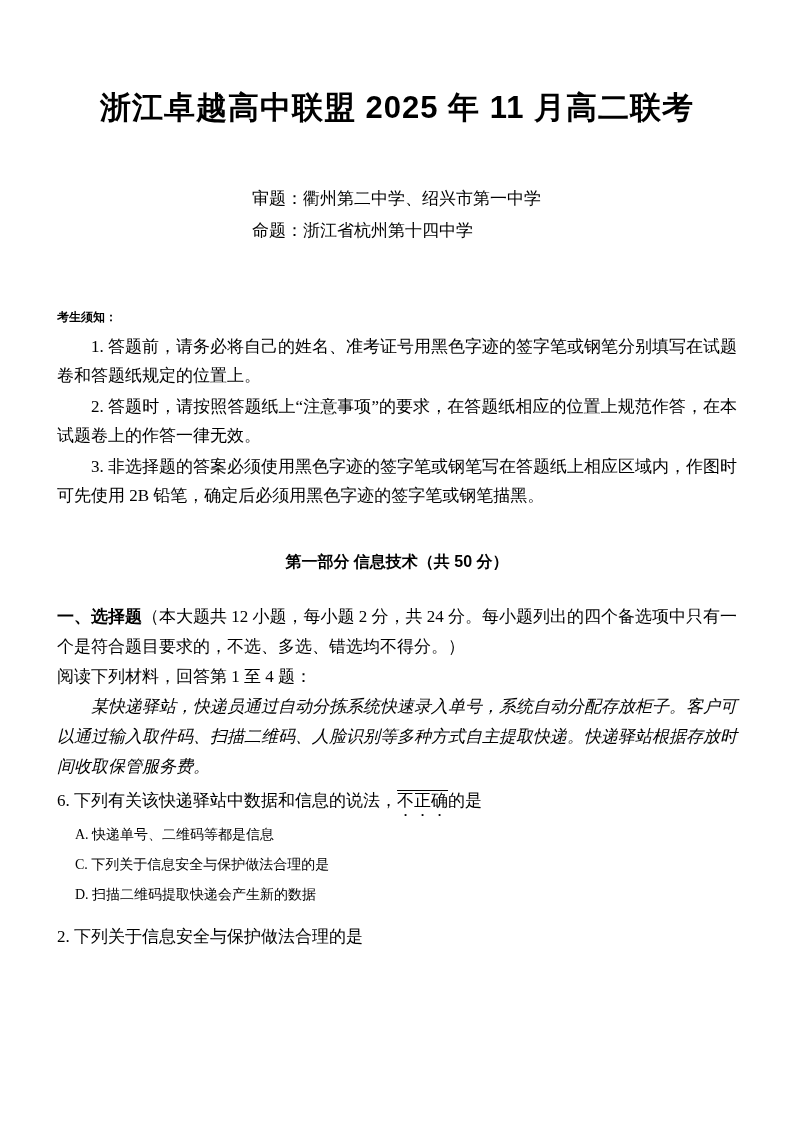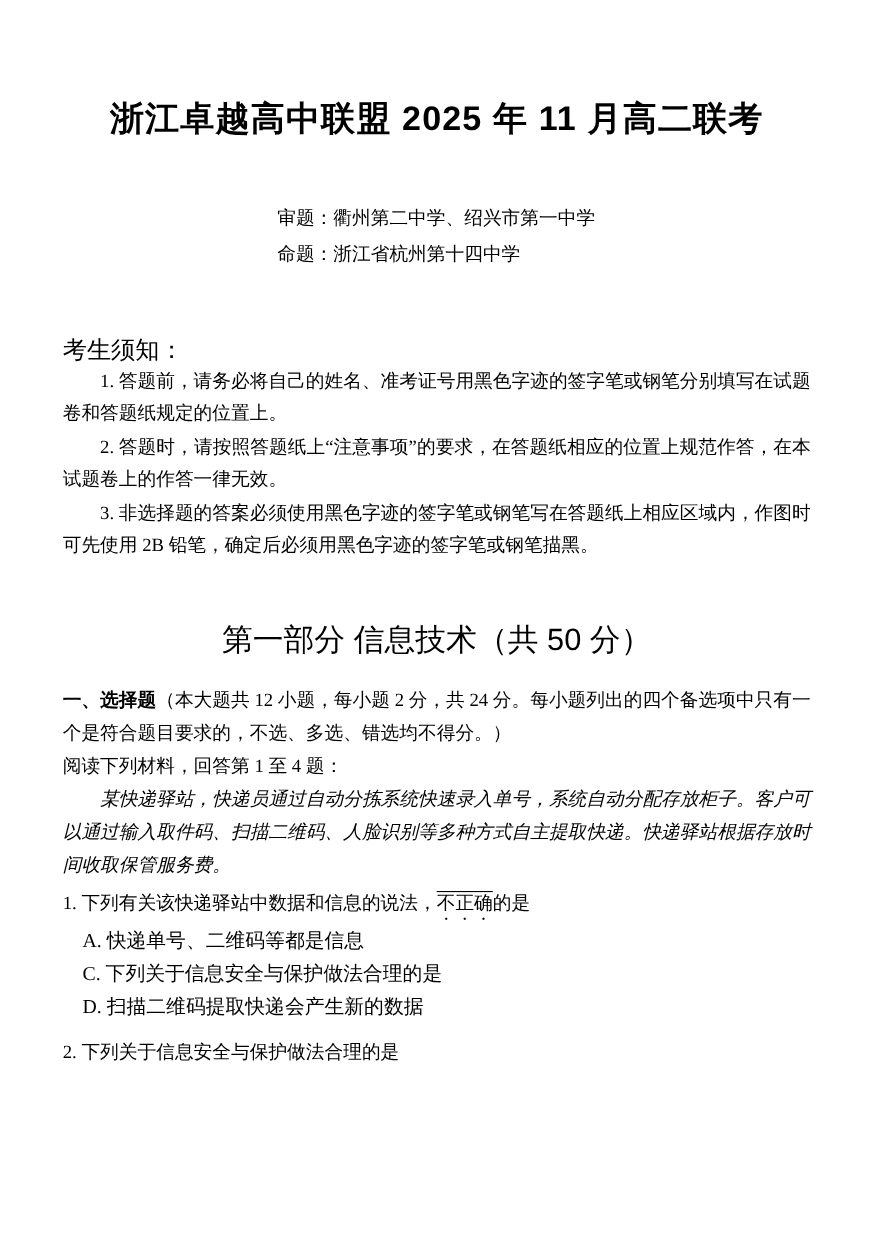--- a/index.html
+++ b/index.html
@@ -34,37 +34,37 @@
   }
   .meta {
     margin-top: 56px;
     margin-left: 195px;
     font-size: 17px;
     line-height: 32px;
   }
   .notice { margin-top: 56px; }
   .notice-heading {
     font-family: "Liberation Sans", "DejaVu Sans", sans-serif;
-    font-weight: normal;
-    font-size: 22px;
+    font-weight: bold;
+    font-size: 12px;
     line-height: 29px;
   }
   .notice p {
     font-size: 17px;
     line-height: 29px;
     text-indent: 2em;
     text-align: justify;
     margin-bottom: 2px;
   }
   .part-heading {
-    margin-top: 58px;
+    margin-top: 38px;
     text-align: center;
     font-family: "Liberation Sans", "DejaVu Sans", sans-serif;
-    font-weight: normal;
-    font-size: 28px;
+    font-weight: bold;
+    font-size: 16px;
     line-height: 28px;
   }
   .section-intro {
     margin-top: 26px;
     font-size: 17px;
     line-height: 30px;
     text-align: justify;
   }
   .section-label {
     font-family: "Liberation Sans", "DejaVu Sans", sans-serif;
@@ -84,21 +84,21 @@
   }
   .question {
     font-size: 17px;
     line-height: 30px;
     margin-top: 4px;
     text-align: justify;
   }
   .question.q2 { margin-top: 12px; }
   .options div {
     padding-left: 18px;
-    font-size: 18px;
+    font-size: 14px;
     line-height: 30px;
   }
   .emph {
     border-top: 1.5px solid #000;
     -webkit-text-emphasis: filled dot;
     text-emphasis: filled dot;
     -webkit-text-emphasis-position: under right;
     text-emphasis-position: under right;
   }
 </style>
@@ -125,21 +125,21 @@
 
   <div class="section-intro">
     <span class="section-label">一、选择题</span><span>（本大题共 12 小题，每小题 2 分，共 24 分。每小题列出的四个备选项中只有一个是符合题目要求的，不选、多选、错选均不得分。）</span>
   </div>
 
   <div class="reading-prompt">阅读下列材料，回答第 1 至 4 题：</div>
 
   <div class="material">某快递驿站，快递员通过自动分拣系统快速录入单号，系统自动分配存放柜子。客户可以通过输入取件码、扫描二维码、人脸识别等多种方式自主提取快递。快递驿站根据存放时间收取保管服务费。</div>
 
   <div class="question q1">
-    <span>1. 下列有关该快递驿站中数据和信息的说法，</span><span class="emph">不正确</span><span>的是</span>
+    <span>6. 下列有关该快递驿站中数据和信息的说法，</span><span class="emph">不正确</span><span>的是</span>
   </div>
 
   <div class="options">
     <div>A. 快递单号、二维码等都是信息</div>
     <div>C. 下列关于信息安全与保护做法合理的是</div>
     <div>D. 扫描二维码提取快递会产生新的数据</div>
   </div>
 
   <div class="question q2">2. 下列关于信息安全与保护做法合理的是</div>
 

